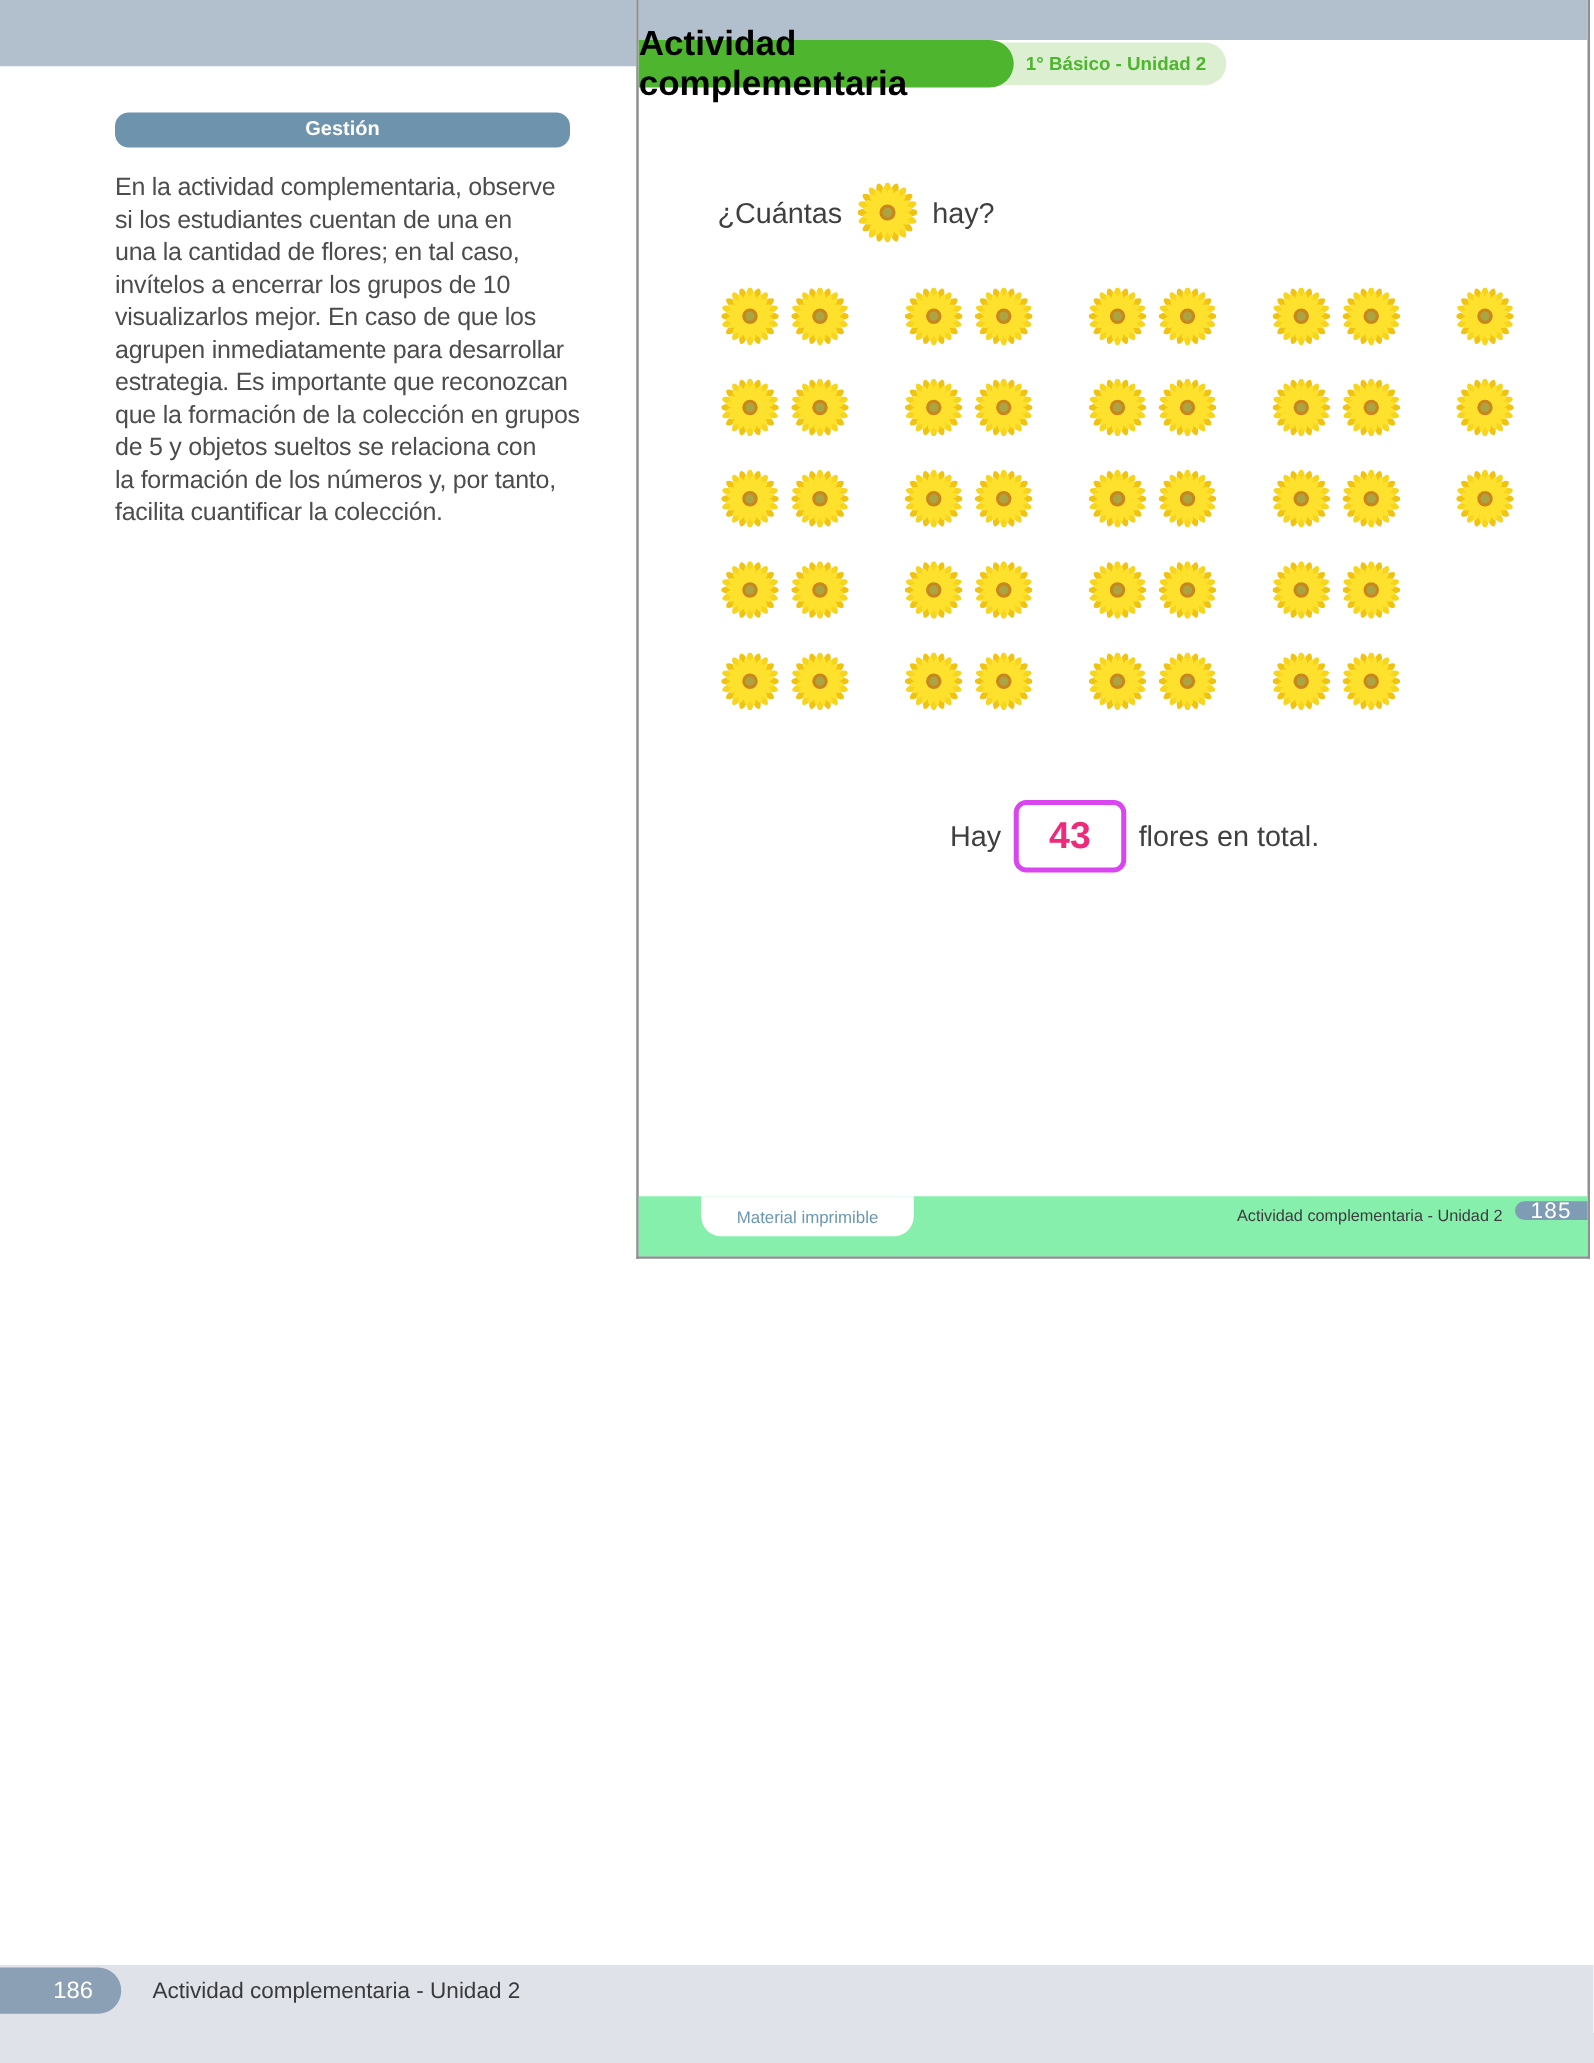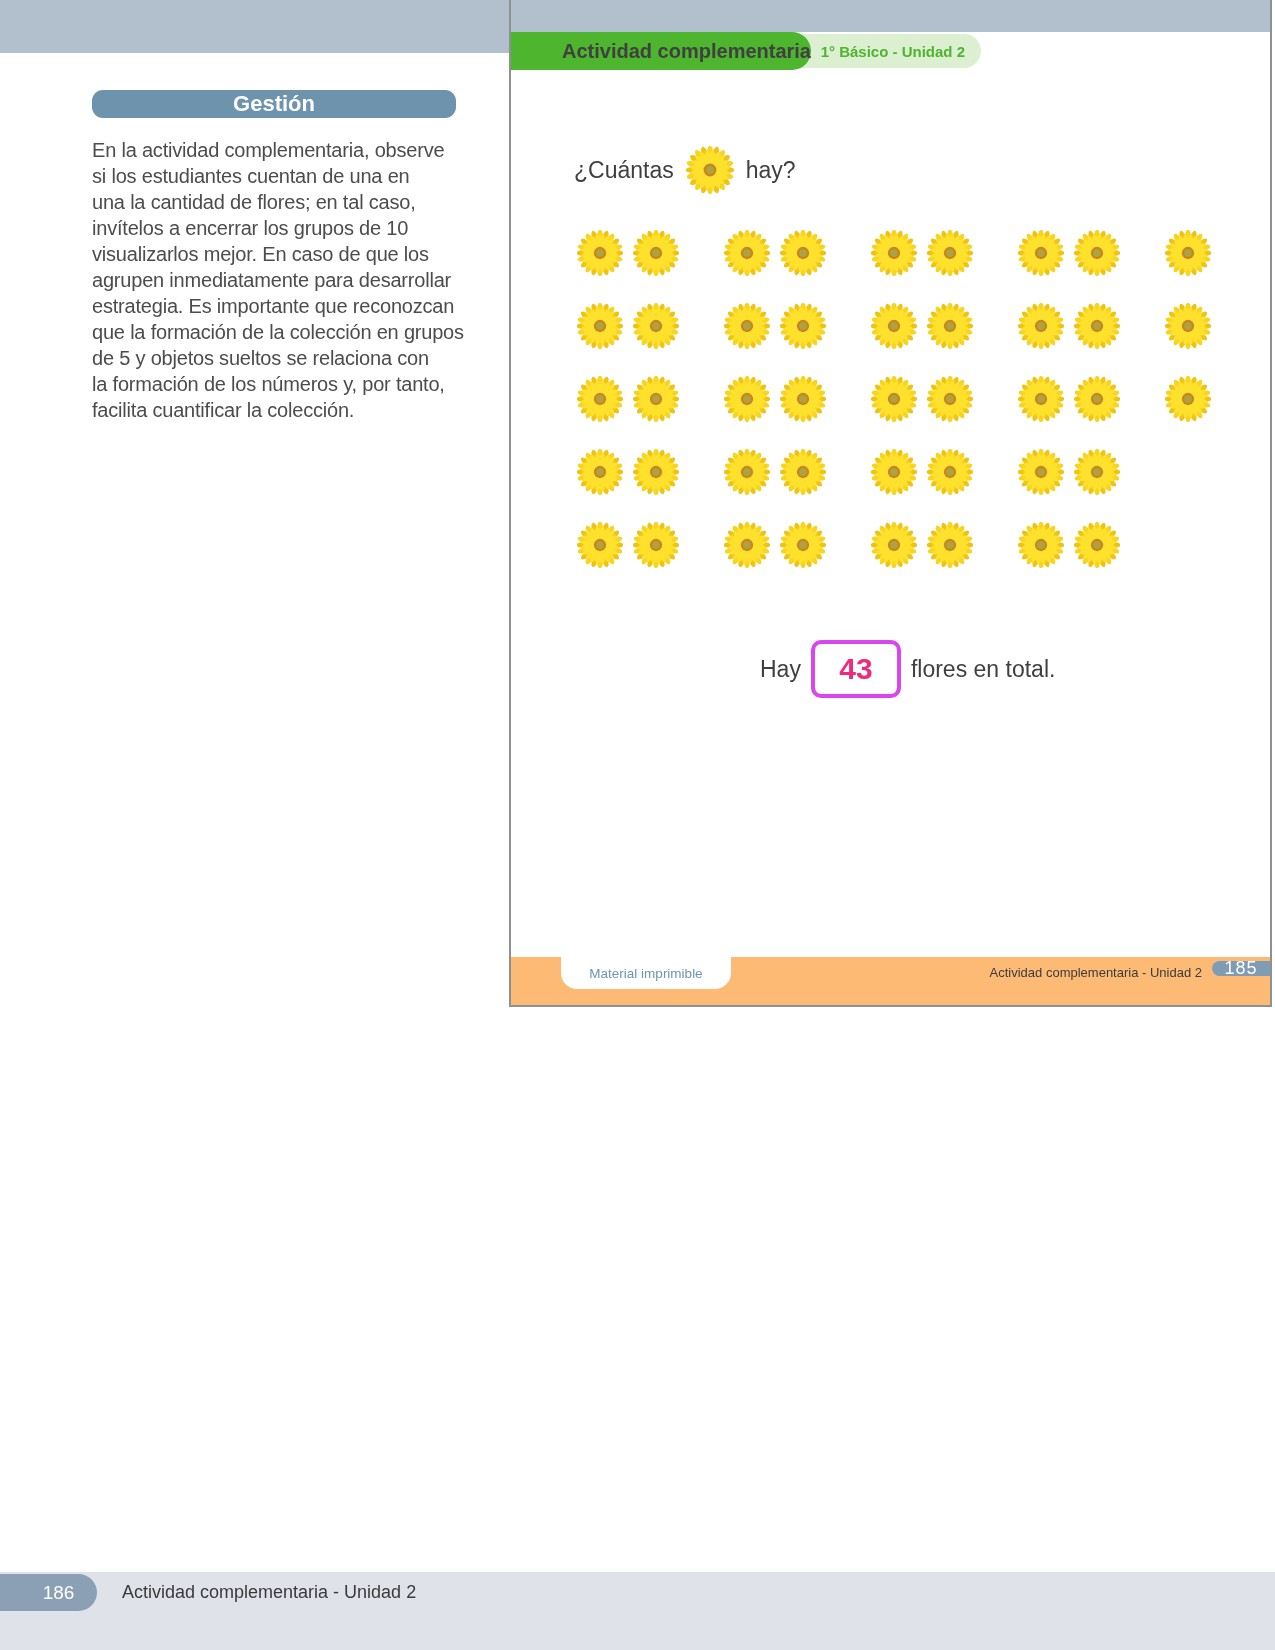--- a/index.html
+++ b/index.html
@@ -6,55 +6,55 @@
   html,body { background:#ffffff; }
   body { font-family:"Liberation Sans", sans-serif; }
   .page { position:relative; width:1275px; height:1650px; background:#ffffff; overflow:hidden; }
 
   
   .topbar-left { position:absolute; left:0; top:0; width:509px; height:53px; background:#b2c0ce; }
 
   
   .gestion-panel { position:absolute; left:92px; top:90px; width:364px; }
   .gestion-header { height:28px; background:#6e93ad; border-radius:11px; color:#ffffff;
-                    font-size:22px; font-weight:bold; text-align:center; line-height:28px; }
+                    font-size:16px; font-weight:bold; text-align:center; line-height:28px; }
   .gestion-body { margin-top:19px; color:#4c4c4e; font-size:20px; line-height:26px; letter-spacing:-0.2px; }
   .g-line { white-space:nowrap; }
 
   
   .card { position:absolute; left:509px; top:0; width:763px; height:1007px; background:#ffffff;
           border-left:2px solid #8f9092; border-right:2px solid #8f9092; border-bottom:2px solid #8f9092; }
   .card-strip { position:absolute; left:0; top:0; width:100%; height:32px; background:#b2c0ce; }
 
   .banner-light { position:absolute; left:0; top:34px; width:470px; height:34px; background:#dcefd1;
                   border-radius:0 17px 17px 0; display:flex; align-items:center; justify-content:flex-end;
                   padding-right:16px; color:#4db52e; font-weight:bold; font-size:15px; }
   .banner-dark { position:absolute; left:0; top:32px; width:300px; height:38px; background:#4db52e;
                  border-radius:0 19px 19px 0; display:flex; align-items:center; justify-content:flex-end;
-                 color:#404040; font-weight:bold; font-size:20px; }
+                 color:#000000; font-weight:bold; font-size:28px; }
 
   .chapter-title { position:absolute; left:0; top:97px; width:720px; text-align:center;
                    color:#4db52e; font-size:24px; font-weight:bold; }
 
   .question-row { position:absolute; left:63px; top:146px; display:flex; align-items:center; gap:12px;
                   color:#3f3f41; font-size:23px; }
   .flower { width:46px; height:46px; display:block; }
   .q-flower { width:48px; height:48px; }
 
   .flower-grid { position:absolute; left:66px; top:230px; display:flex; flex-direction:column; gap:27px; }
   .flower-row { display:flex; gap:45px; }
   .flower-group { display:flex; gap:10px; }
 
   .answer-row { position:absolute; left:249px; top:640px; display:flex; align-items:center; gap:10px;
                 color:#3f3f41; font-size:23px; }
   .answer-box { width:90px; height:58px; border:4px solid #d946ef; border-radius:10px; background:#ffffff;
                 display:flex; align-items:center; justify-content:center;
                 color:#ee2a7b; font-size:30px; font-weight:bold; }
 
-  .card-footer { position:absolute; left:0; bottom:0; width:100%; height:48px; background:#fdba74; }
+  .card-footer { position:absolute; left:0; bottom:0; width:100%; height:48px; background:#86efac; }
   .material-pill { position:absolute; left:50px; top:0; width:170px; height:32px; background:#ffffff;
                    border-radius:0 0 16px 16px; display:flex; align-items:center; justify-content:center;
                    color:#6b97b1; font-size:13.5px; }
   .cf-caption { position:absolute; right:68px; top:8px; font-size:13px; color:#3c3c3e; }
   .cf-badge { position:absolute; right:0; top:4px; width:58px; height:15px; background:#7e9cb4;
               border-radius:13px 0 0 13px; display:flex; align-items:center; justify-content:center;
               color:#ffffff; font-size:18px; letter-spacing:1px; }
 
   
   .page-footer { position:absolute; left:0; top:1572px; width:1275px; height:78px; background:#dfe3e9; }

